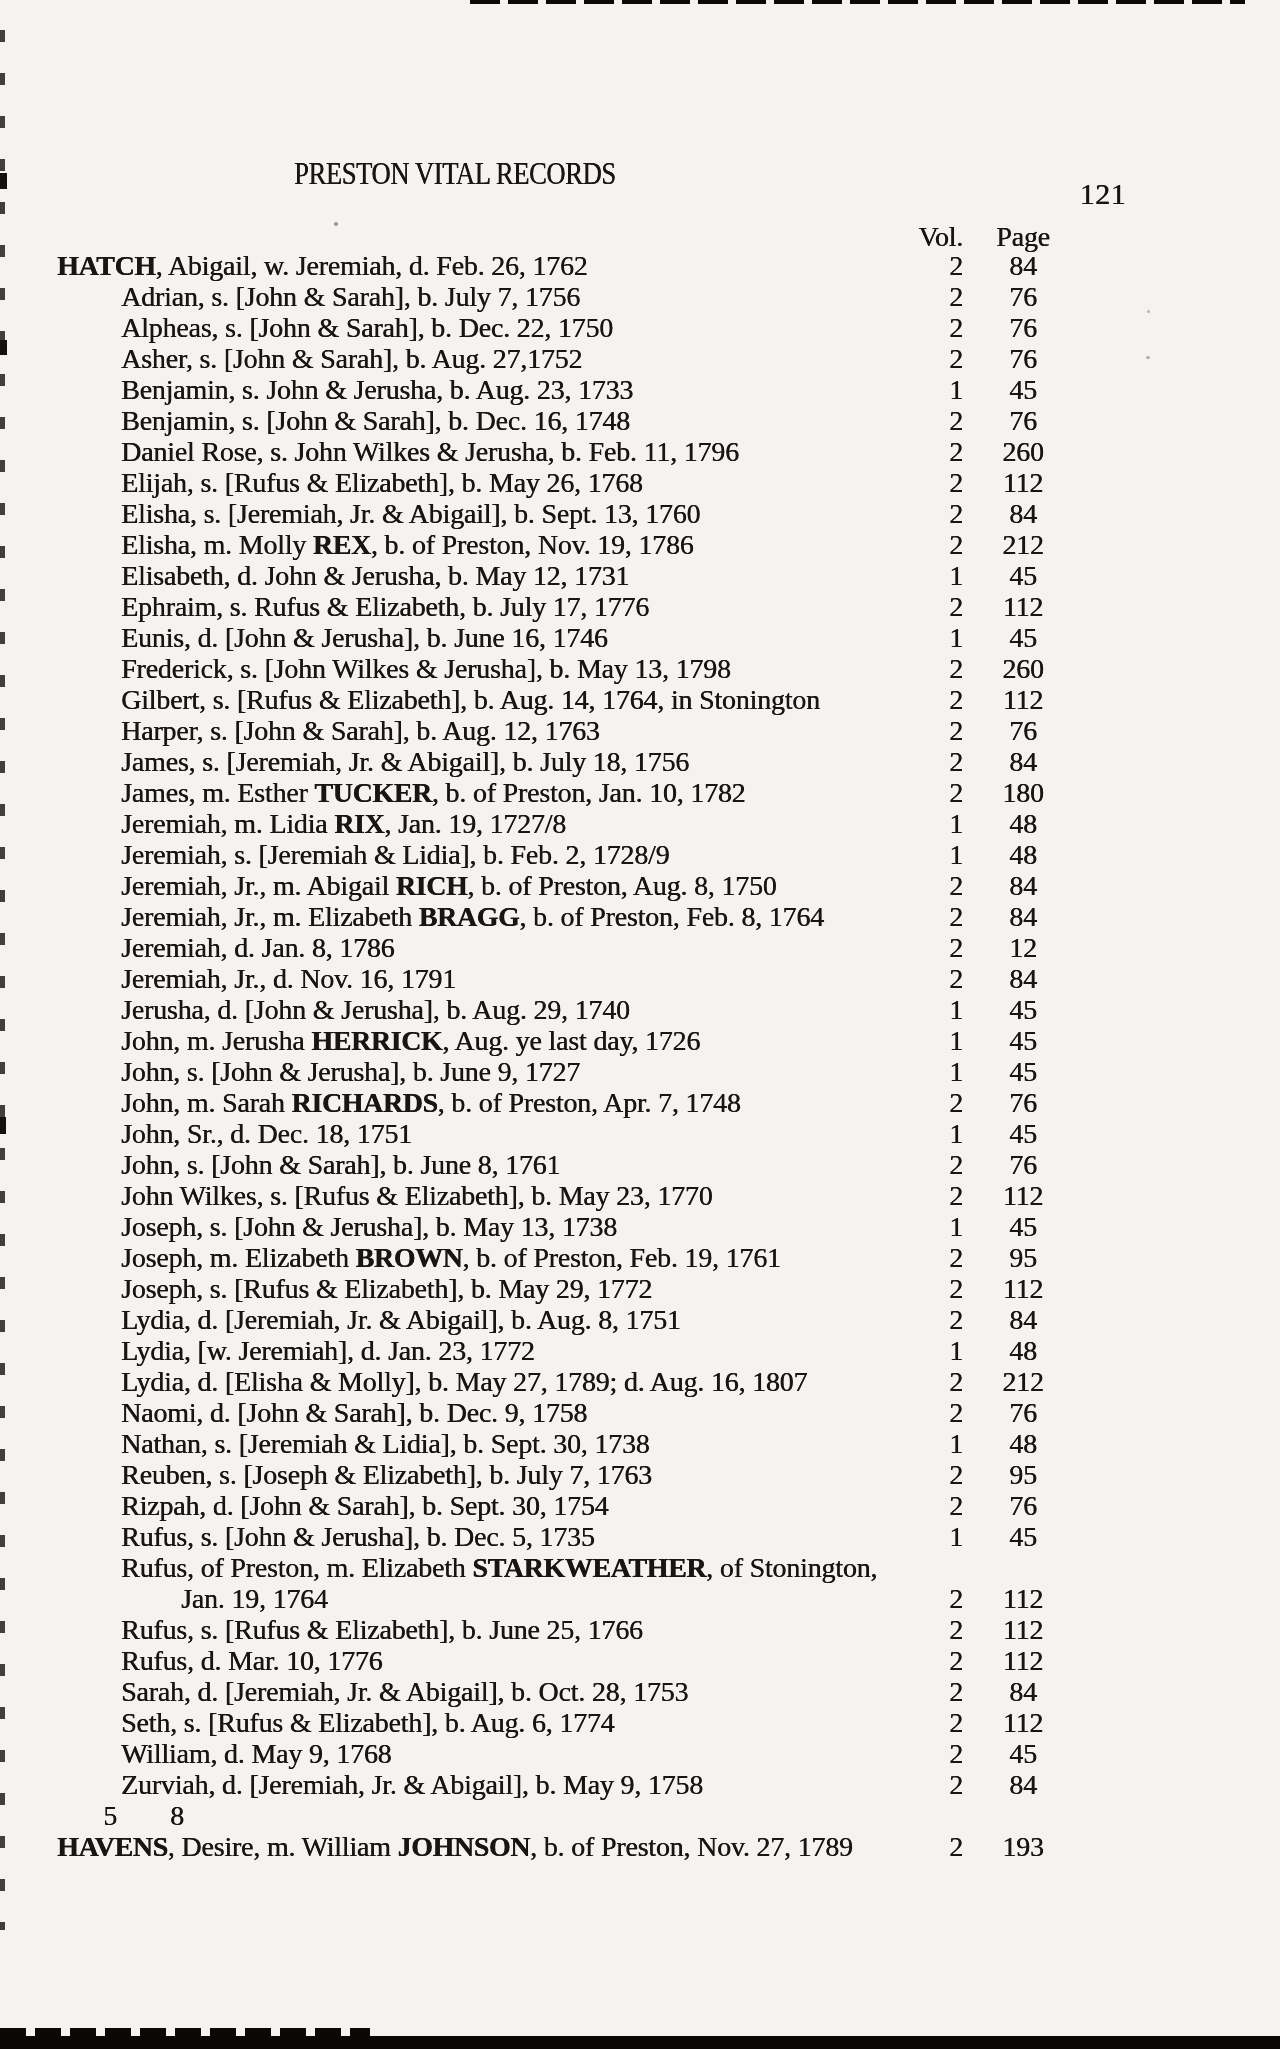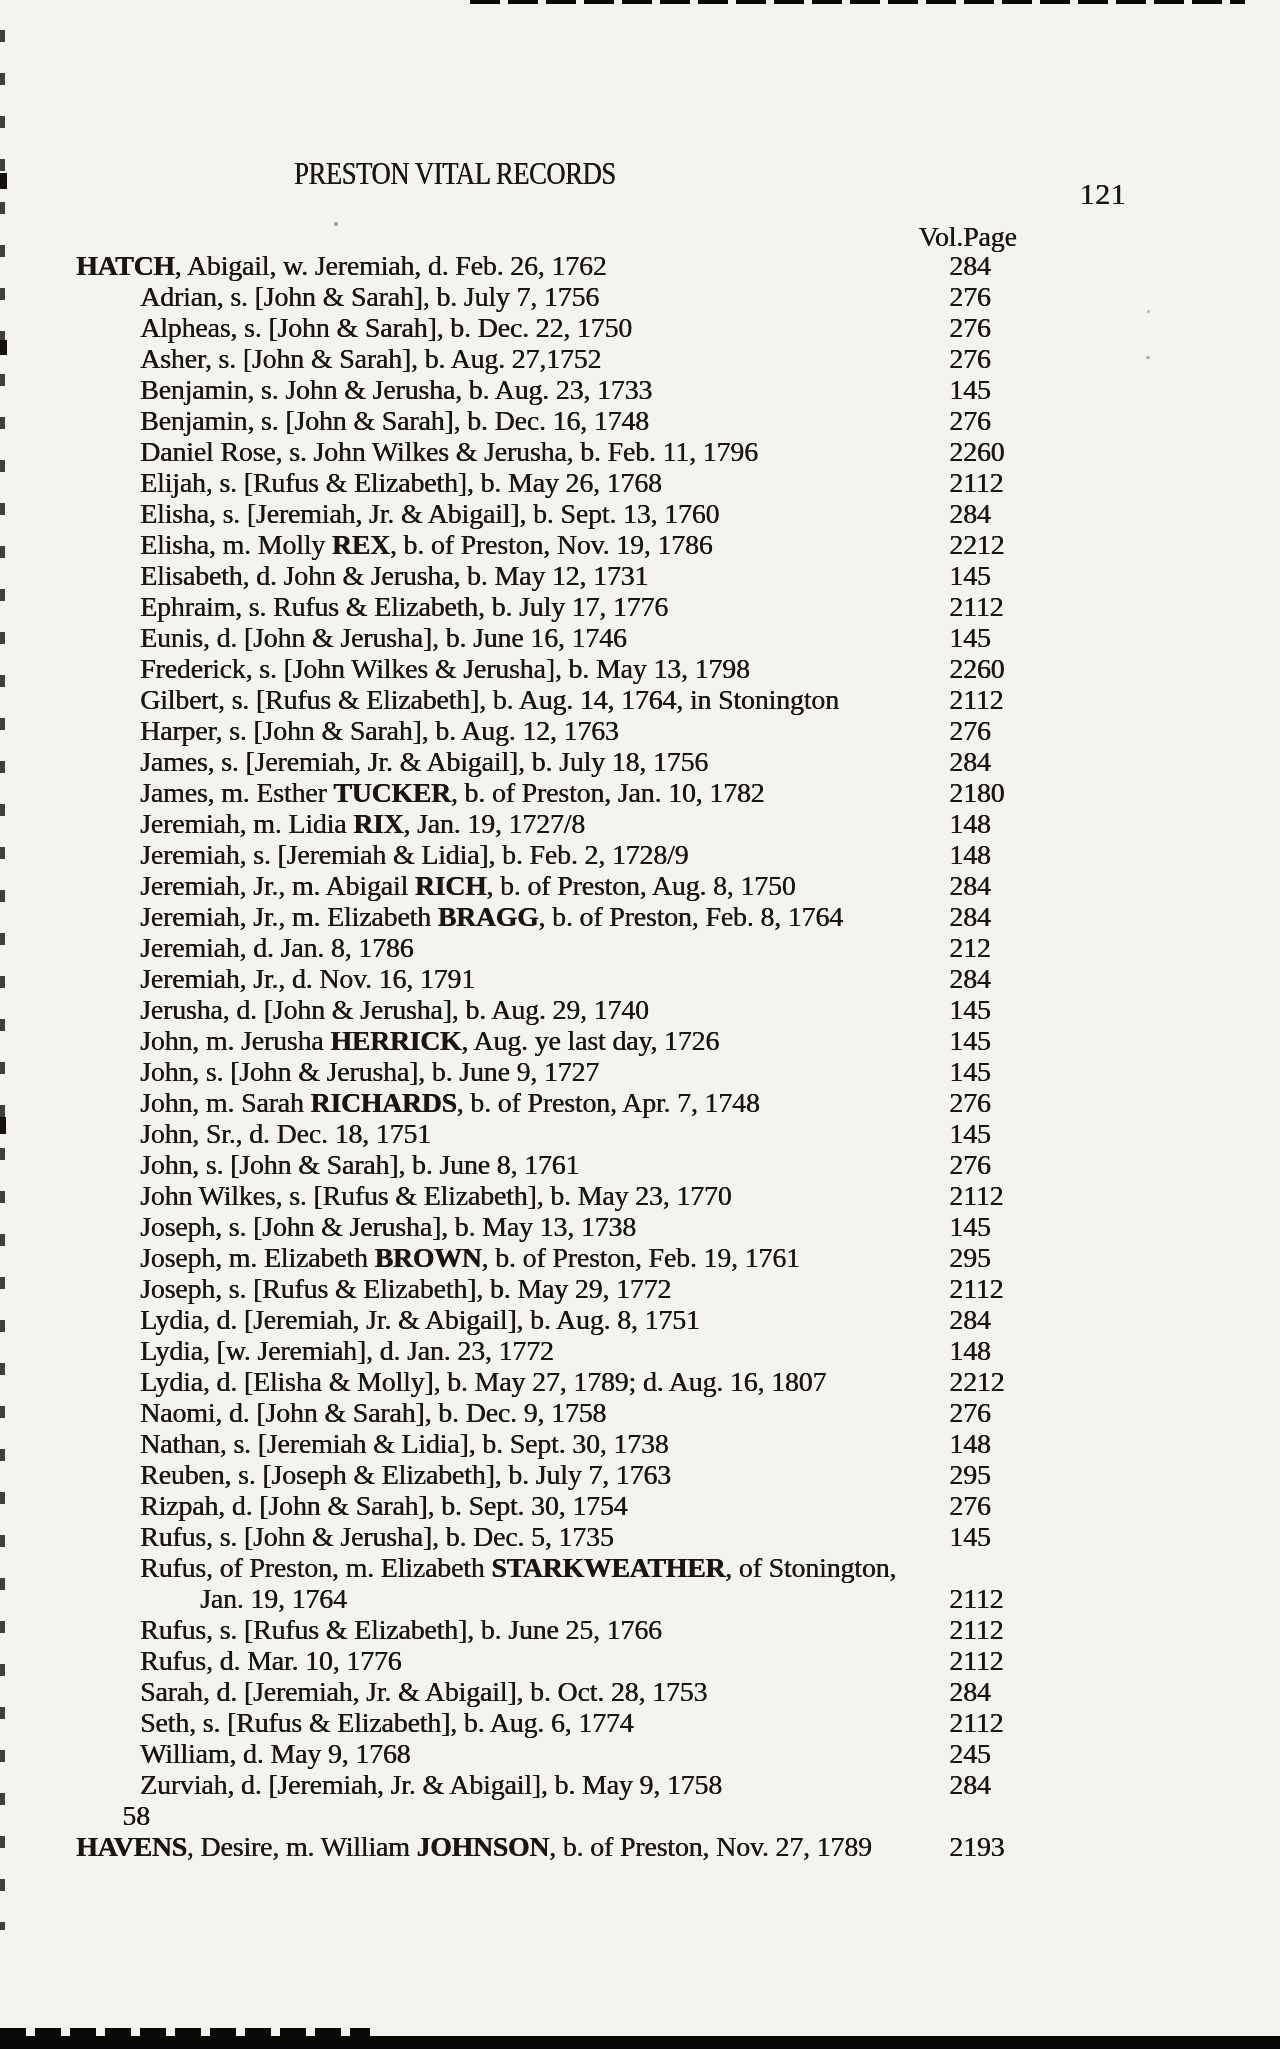--- a/index.html
+++ b/index.html
@@ -24,25 +24,25 @@
     position:absolute;top:160px;right:202px;
     font-size:30px;line-height:1;letter-spacing:0.5px;margin-top:19px;
   }
   
   #col-header-row, #records-list{
     position:absolute;left:57px;width:1026px;
     font-size:28px;letter-spacing:-0.2px;
   }
   #col-header-row{top:221px;}
   #records-list{top:250px;}
-  .row{display:flex;height:31px;line-height:31px;margin-left:19px;}
+  .row{display:flex;height:31px;line-height:31px;}
   .cell{white-space:nowrap;overflow:visible;}
   .name{flex:1 1 auto;}
   .vol{width:60px;text-align:right;flex:0 0 auto;}
-  .pg{width:120px;text-align:left;flex:0 0 auto;}
+  .pg{width:120px;text-align:center;flex:0 0 auto;}
   .indent-given .name{padding-left:64px;}
   .indent-cont .name{padding-left:124px;}
   .b{font-weight:bold;letter-spacing:-0.4px;}
   
   .artifact{position:absolute;}
   #edge-right{top:0;right:0;width:38px;height:2049px;background:#090807;}
   #edge-bottom{left:0;bottom:0;width:1280px;height:13px;background:#090807;}
   #edge-bottom-ragged{
     left:0;top:2028px;width:370px;height:9px;
     background:repeating-linear-gradient(90deg,#0a0908 0 26px,transparent 26px 35px);

